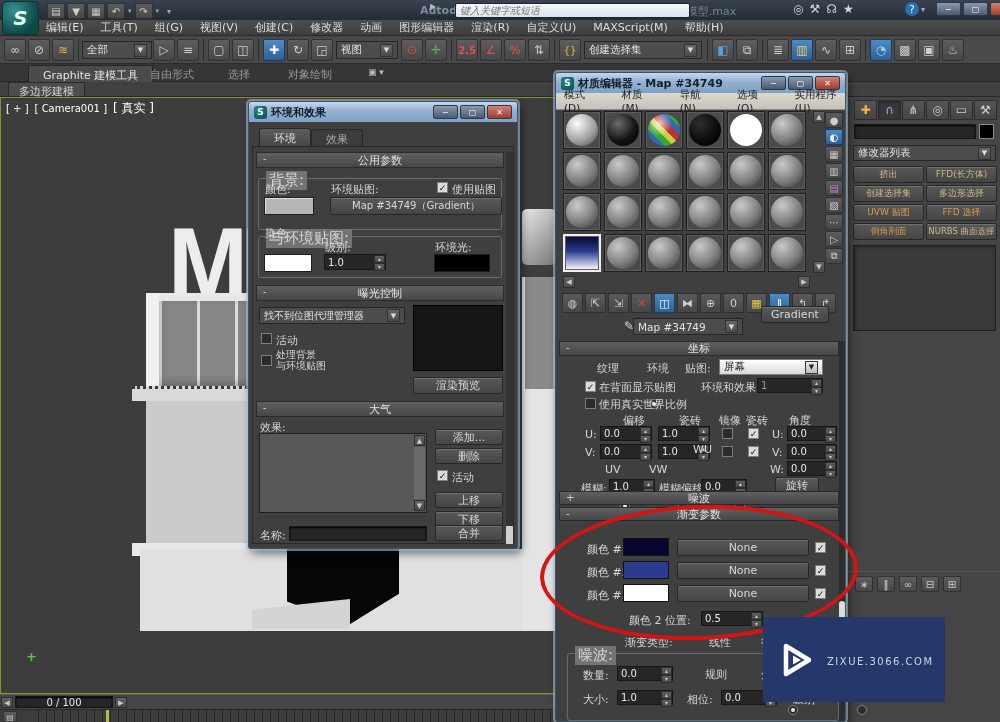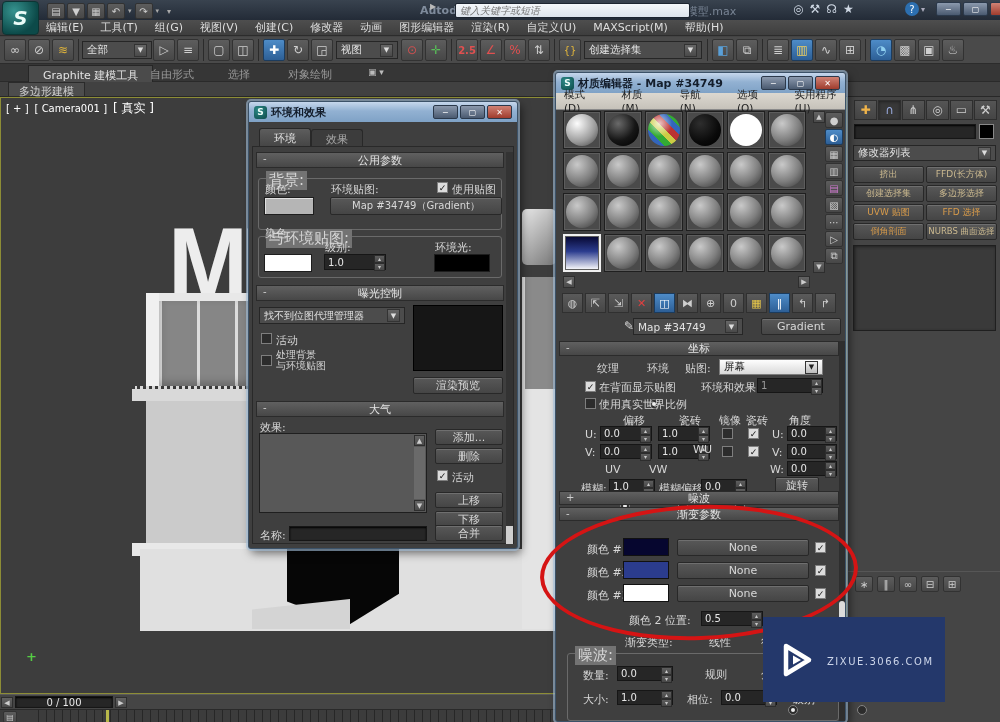--- a/index.html
+++ b/index.html
@@ -442,21 +442,21 @@
     <span class="mico">↰</span>
     <span class="mico">↱</span>
   </div>
 
   
   <span class="abs" style="left:68px;top:246px;color:#ddd;font-size:12px">✎</span>
   <div class="dd abs" style="left:77px;top:245px;width:110px;height:17px">
       <i style="font-style:normal">Map #34749</i>
       <i class="arr" style="font-style:normal">▼</i>
     </div>
-  <div class="btn3 abs" style="left:205px;top:245px;width:80px;height:17px">Gradient</div>
+  <div class="btn3 abs" style="left:205px;top:233px;width:68px;height:17px">Gradient</div>
 
   
   <div class="rollhdr" style="left:3px;top:268px;width:280px;height:15px">
       <span class="pm">-</span>
       <span>坐标</span>
     </div>
   <span class="rad abs" style="left:29px;top:289px"></span>
   <span class="lbl" style="left:41px;top:288px">纹理</span>
   <span class="rad on abs" style="left:79px;top:289px"></span>
   <span class="lbl" style="left:91px;top:288px">环境</span>

